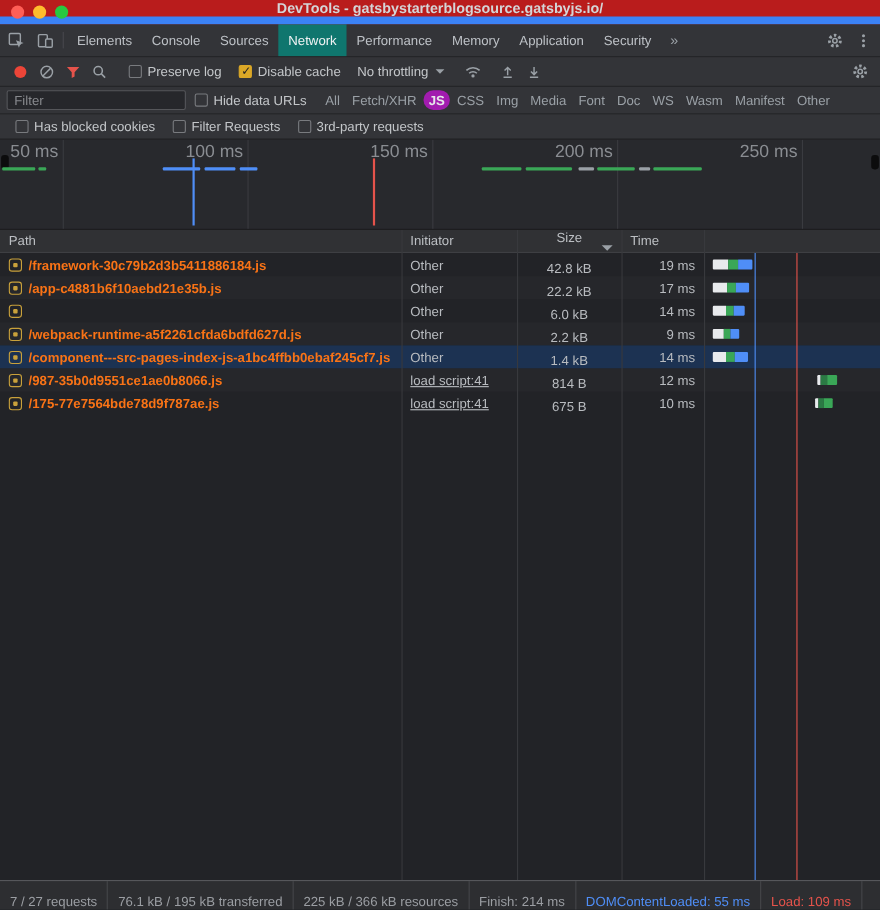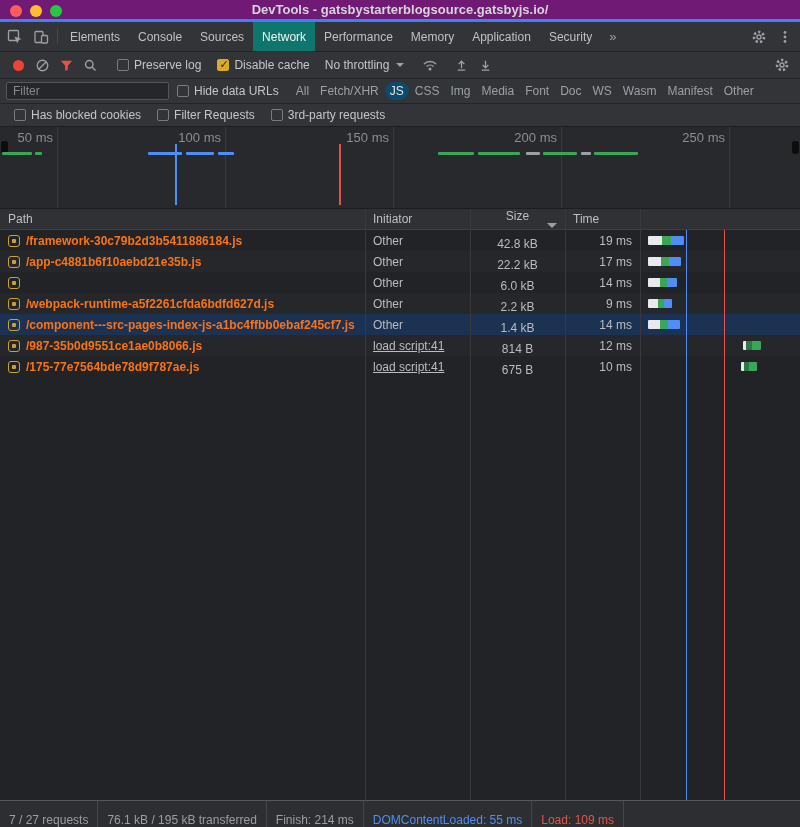--- a/index.html
+++ b/index.html
@@ -6,21 +6,21 @@
   html,body { width: 800px; height: 827px; overflow: hidden; }
   body {
     font-family: "Liberation Sans", "DejaVu Sans", sans-serif;
     font-size: 12px;
     background: #222327;
     color: #c8cacd;
   }
   .app { position: relative; width: 800px; height: 827px; display: flex; flex-direction: column; }
 
   
-  .titlebar { flex: 0 0 22px; background: #701a75; border-bottom: 3px solid #3b82f6; position: relative; display: flex; align-items: center; }
+  .titlebar { flex: 0 0 22px; background: #b91c1c; border-bottom: 7px solid #3b82f6; position: relative; display: flex; align-items: center; }
   .traffic { position: absolute; left: 10px; top: 5px; display: flex; gap: 8px; }
   .dot { width: 12px; height: 12px; border-radius: 50%; }
   .dot.r { background: #ff5f57; } .dot.y { background: #febc2e; } .dot.g { background: #28c840; }
   .win-title { flex: 1; text-align: center; color: #d4d5d7; font-size: 13px; font-weight: 600; }
 
   
   .tabbar { flex: 0 0 30px; background: #333438; border-bottom: 1px solid #232427; display: flex; align-items: stretch; padding-left: 2px; }
   .tbicon { width: 26px; display: flex; align-items: center; justify-content: center; color: #9aa0a6; }
   .sep-v { width: 1px; background: #47484c; margin: 7px 3px; }
   .tab { padding: 0 9px; display: flex; align-items: center; color: #bdc1c6; cursor: default; }
@@ -39,30 +39,30 @@
   .dropdown { display: flex; align-items: center; gap: 7px; color: #c3c6c9; padding: 0 7px; white-space: nowrap; }
   .caret { width: 0; height: 0; border-left: 4px solid transparent; border-right: 4px solid transparent; border-top: 4px solid #9aa0a6; }
   .push-right { margin-left: auto; }
 
   
   .filterbar { flex: 0 0 25px; background: #333438; border-bottom: 1px solid #232427; display: flex; align-items: center; padding: 0 6px; }
   .filter-input { width: 163px; height: 18px; background: #26272b; border: 1px solid #55565a; border-radius: 2px; color: #e8eaed; font-size: 12px; padding: 0 6px; outline: none; font-family: inherit; }
   .filter-input::placeholder { color: #87898d; }
   .pills { display: flex; align-items: center; gap: 1px; margin-left: 4px; }
   .pill { padding: 2px 5px; border-radius: 9px; color: #9aa0a6; white-space: nowrap; }
-  .pill.active { background: #0c4a6e; color: #e6e8ea; }
+  .pill.active { background: #a21caf; color: #e6e8ea; font-weight: bold; }
 
   
   .checkbar { flex: 0 0 23px; background: #333438; border-bottom: 1px solid #1d1d1f; display: flex; align-items: center; padding: 0 6px; }
 
   
   .overview { flex: 0 0 82px; position: relative; background: #28292d; border-bottom: 1px solid #1d1d1f; overflow: hidden; }
   .tick { position: absolute; top: 0; height: 100%; width: 0; }
   .tick-line { position: absolute; left: 0; top: 0; height: 82px; width: 1px; background: #3a3b40; }
-  .tick-label { position: absolute; right: 4px; top: 3px; font-size: 13px; color: #8a8d92; white-space: nowrap; }
+  .tick-label { position: absolute; right: 4px; top: 3px; font-size: 16px; color: #8a8d92; white-space: nowrap; }
   .ov-mark { position: absolute; top: 25px; height: 3px; border-radius: 1px; }
   .ov-ev { position: absolute; top: 17px; bottom: 3px; width: 2px; }
   .ov-handle { position: absolute; top: 14px; width: 7px; height: 13px; border-radius: 3px; background: #0c0c0d; }
   .ov-handle.left { left: 1px; } .ov-handle.right { right: 1px; }
 
   
   .grid { position: relative; flex: 1; background: #222327; overflow: hidden; }
   .vline { position: absolute; top: 0; bottom: 0; width: 1px; background: #38393d; z-index: 3; }
   .grid-ev { position: absolute; top: 21px; bottom: 0; width: 1px; z-index: 2; }
   .thead { height: 21px; background: #303134; border-bottom: 1px solid #3e3f43; display: flex; color: #bcbfc3; position: relative; z-index: 1; }
@@ -430,20 +430,23 @@
     </div>
 
   <div class="statusbar">
       <div class="sitem">
     <span>7 / 27 requests</span>
   </div>
       <div class="sitem">
     <span>76.1 kB / 195 kB transferred</span>
   </div>
       <div class="sitem">
+    <span>225 kB / 366 kB resources</span>
+  </div>
+      <div class="sitem">
     <span>Finish: 214 ms</span>
   </div>
       <div class="sitem">
     <span style="color: rgb(79, 142, 247);">DOMContentLoaded: 55 ms</span>
   </div>
       <div class="sitem">
     <span style="color: rgb(229, 83, 75);">Load: 109 ms</span>
   </div>
     </div>
 

